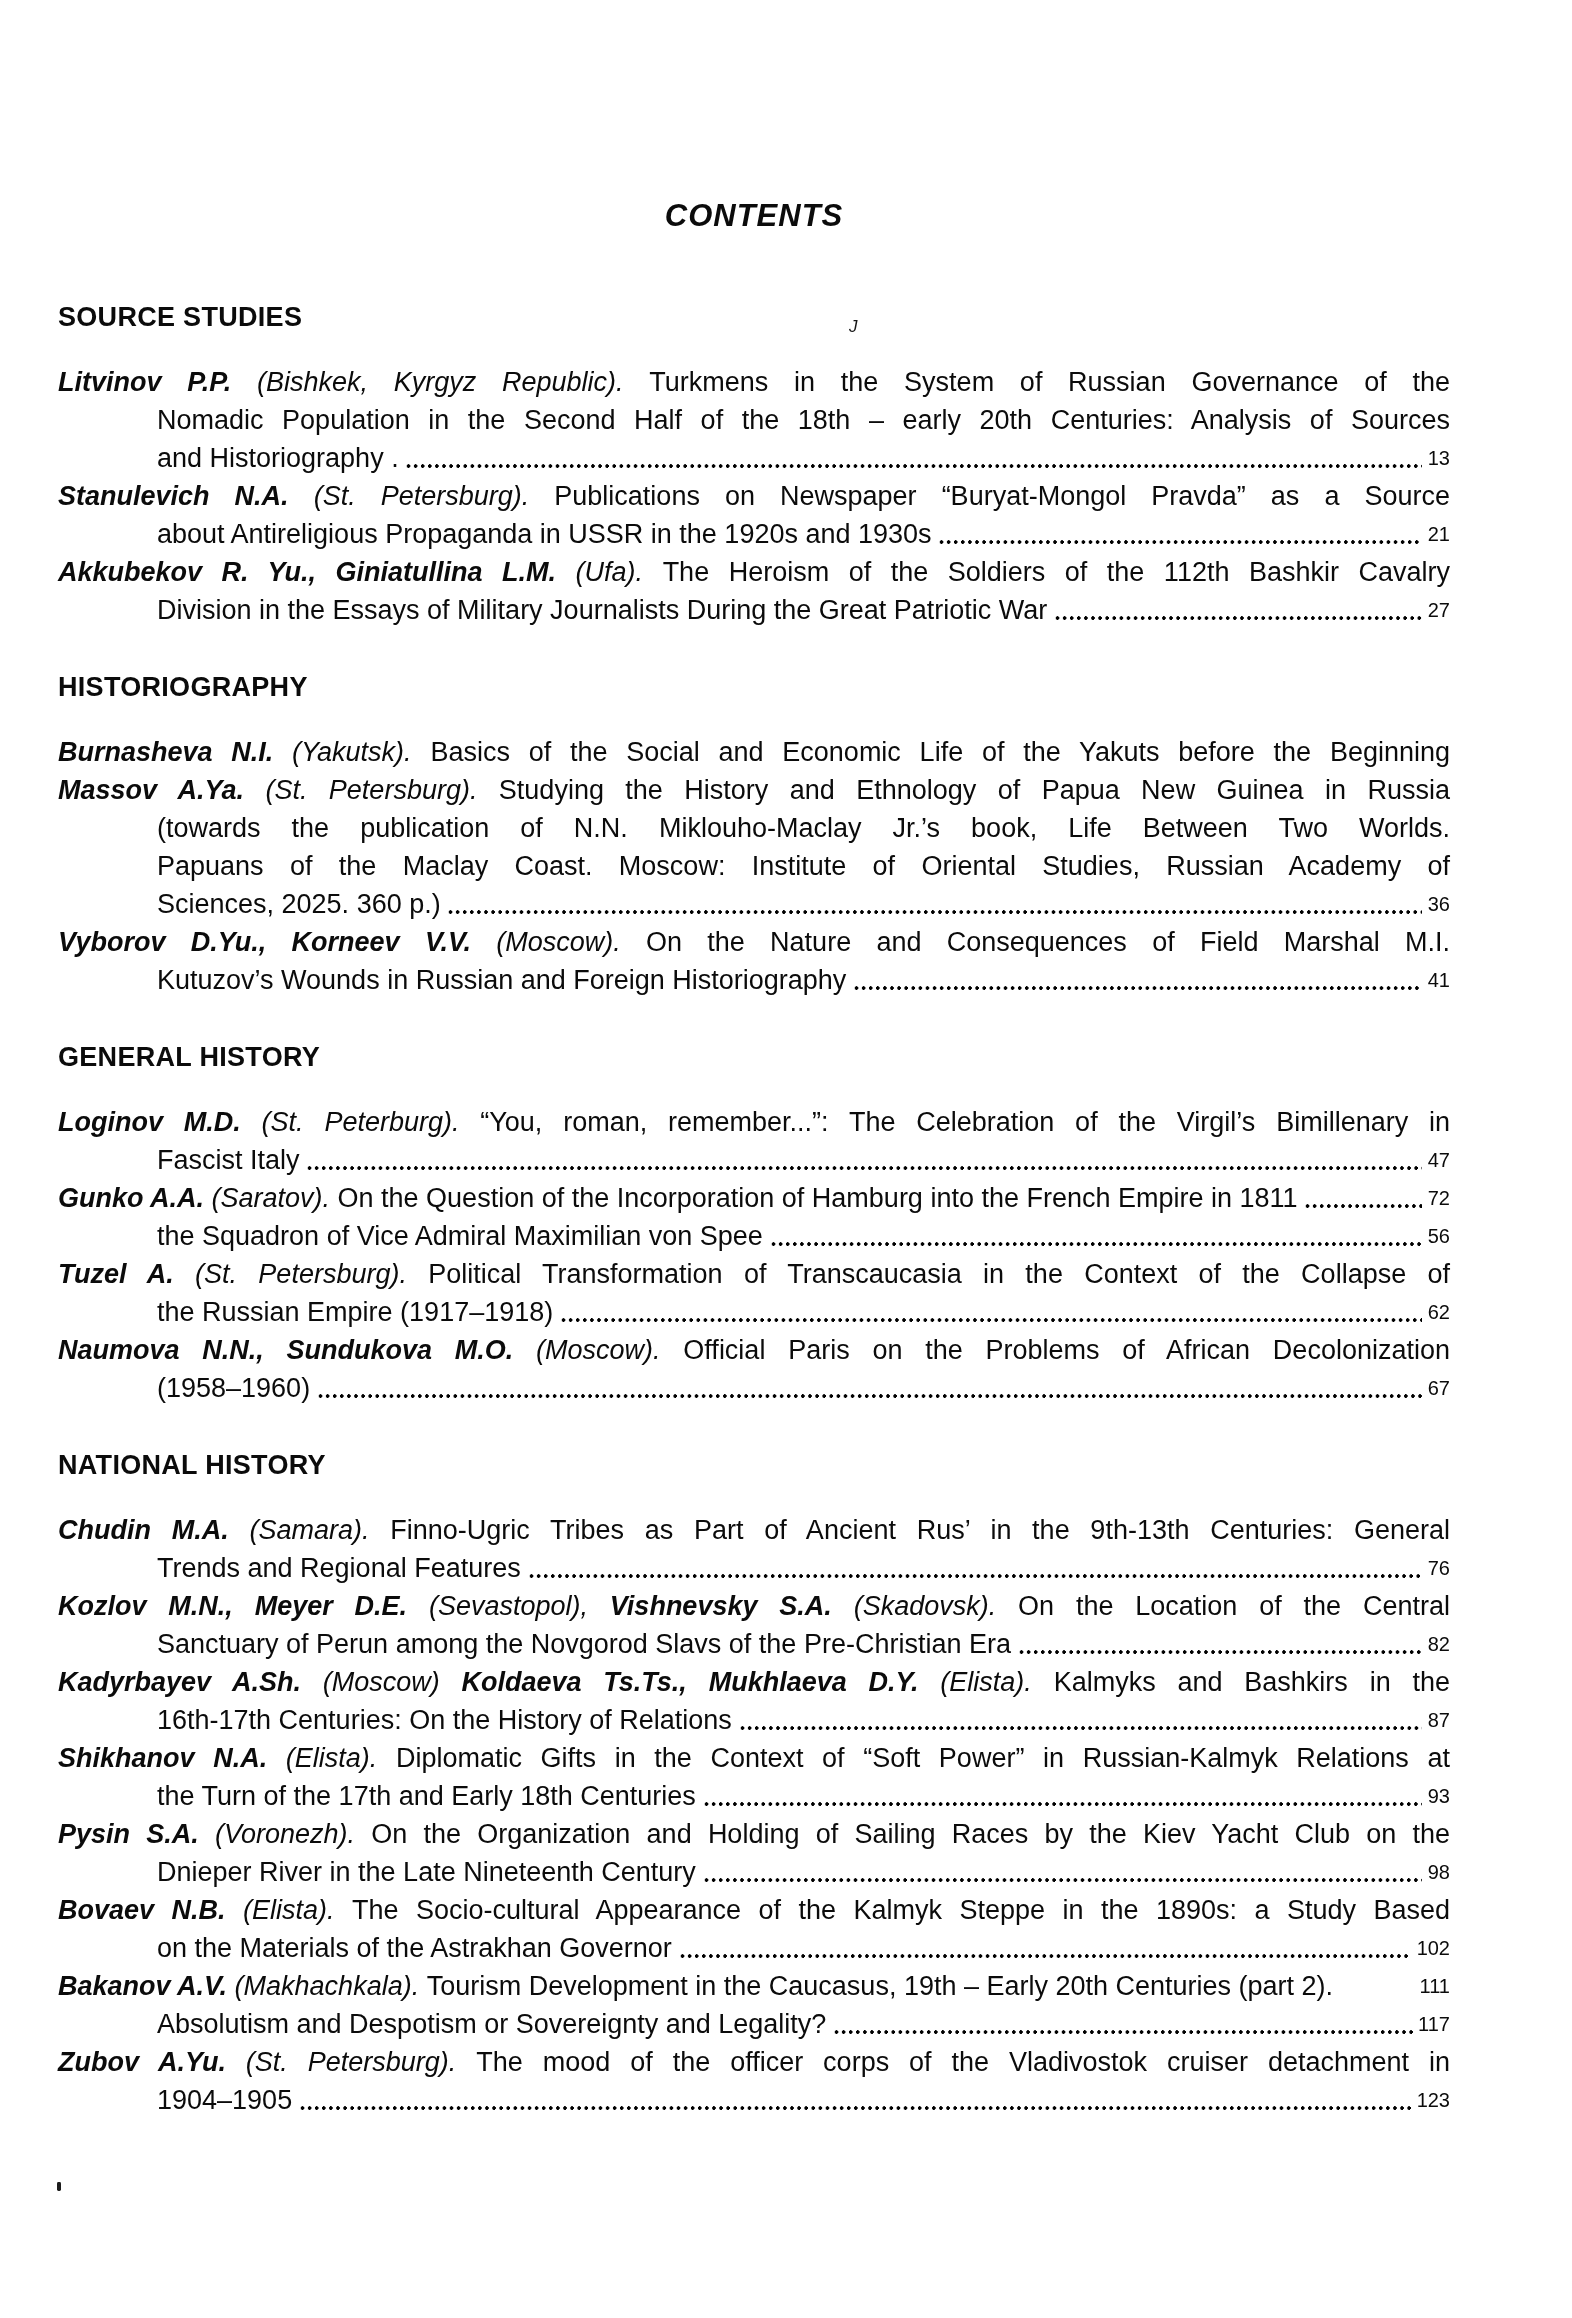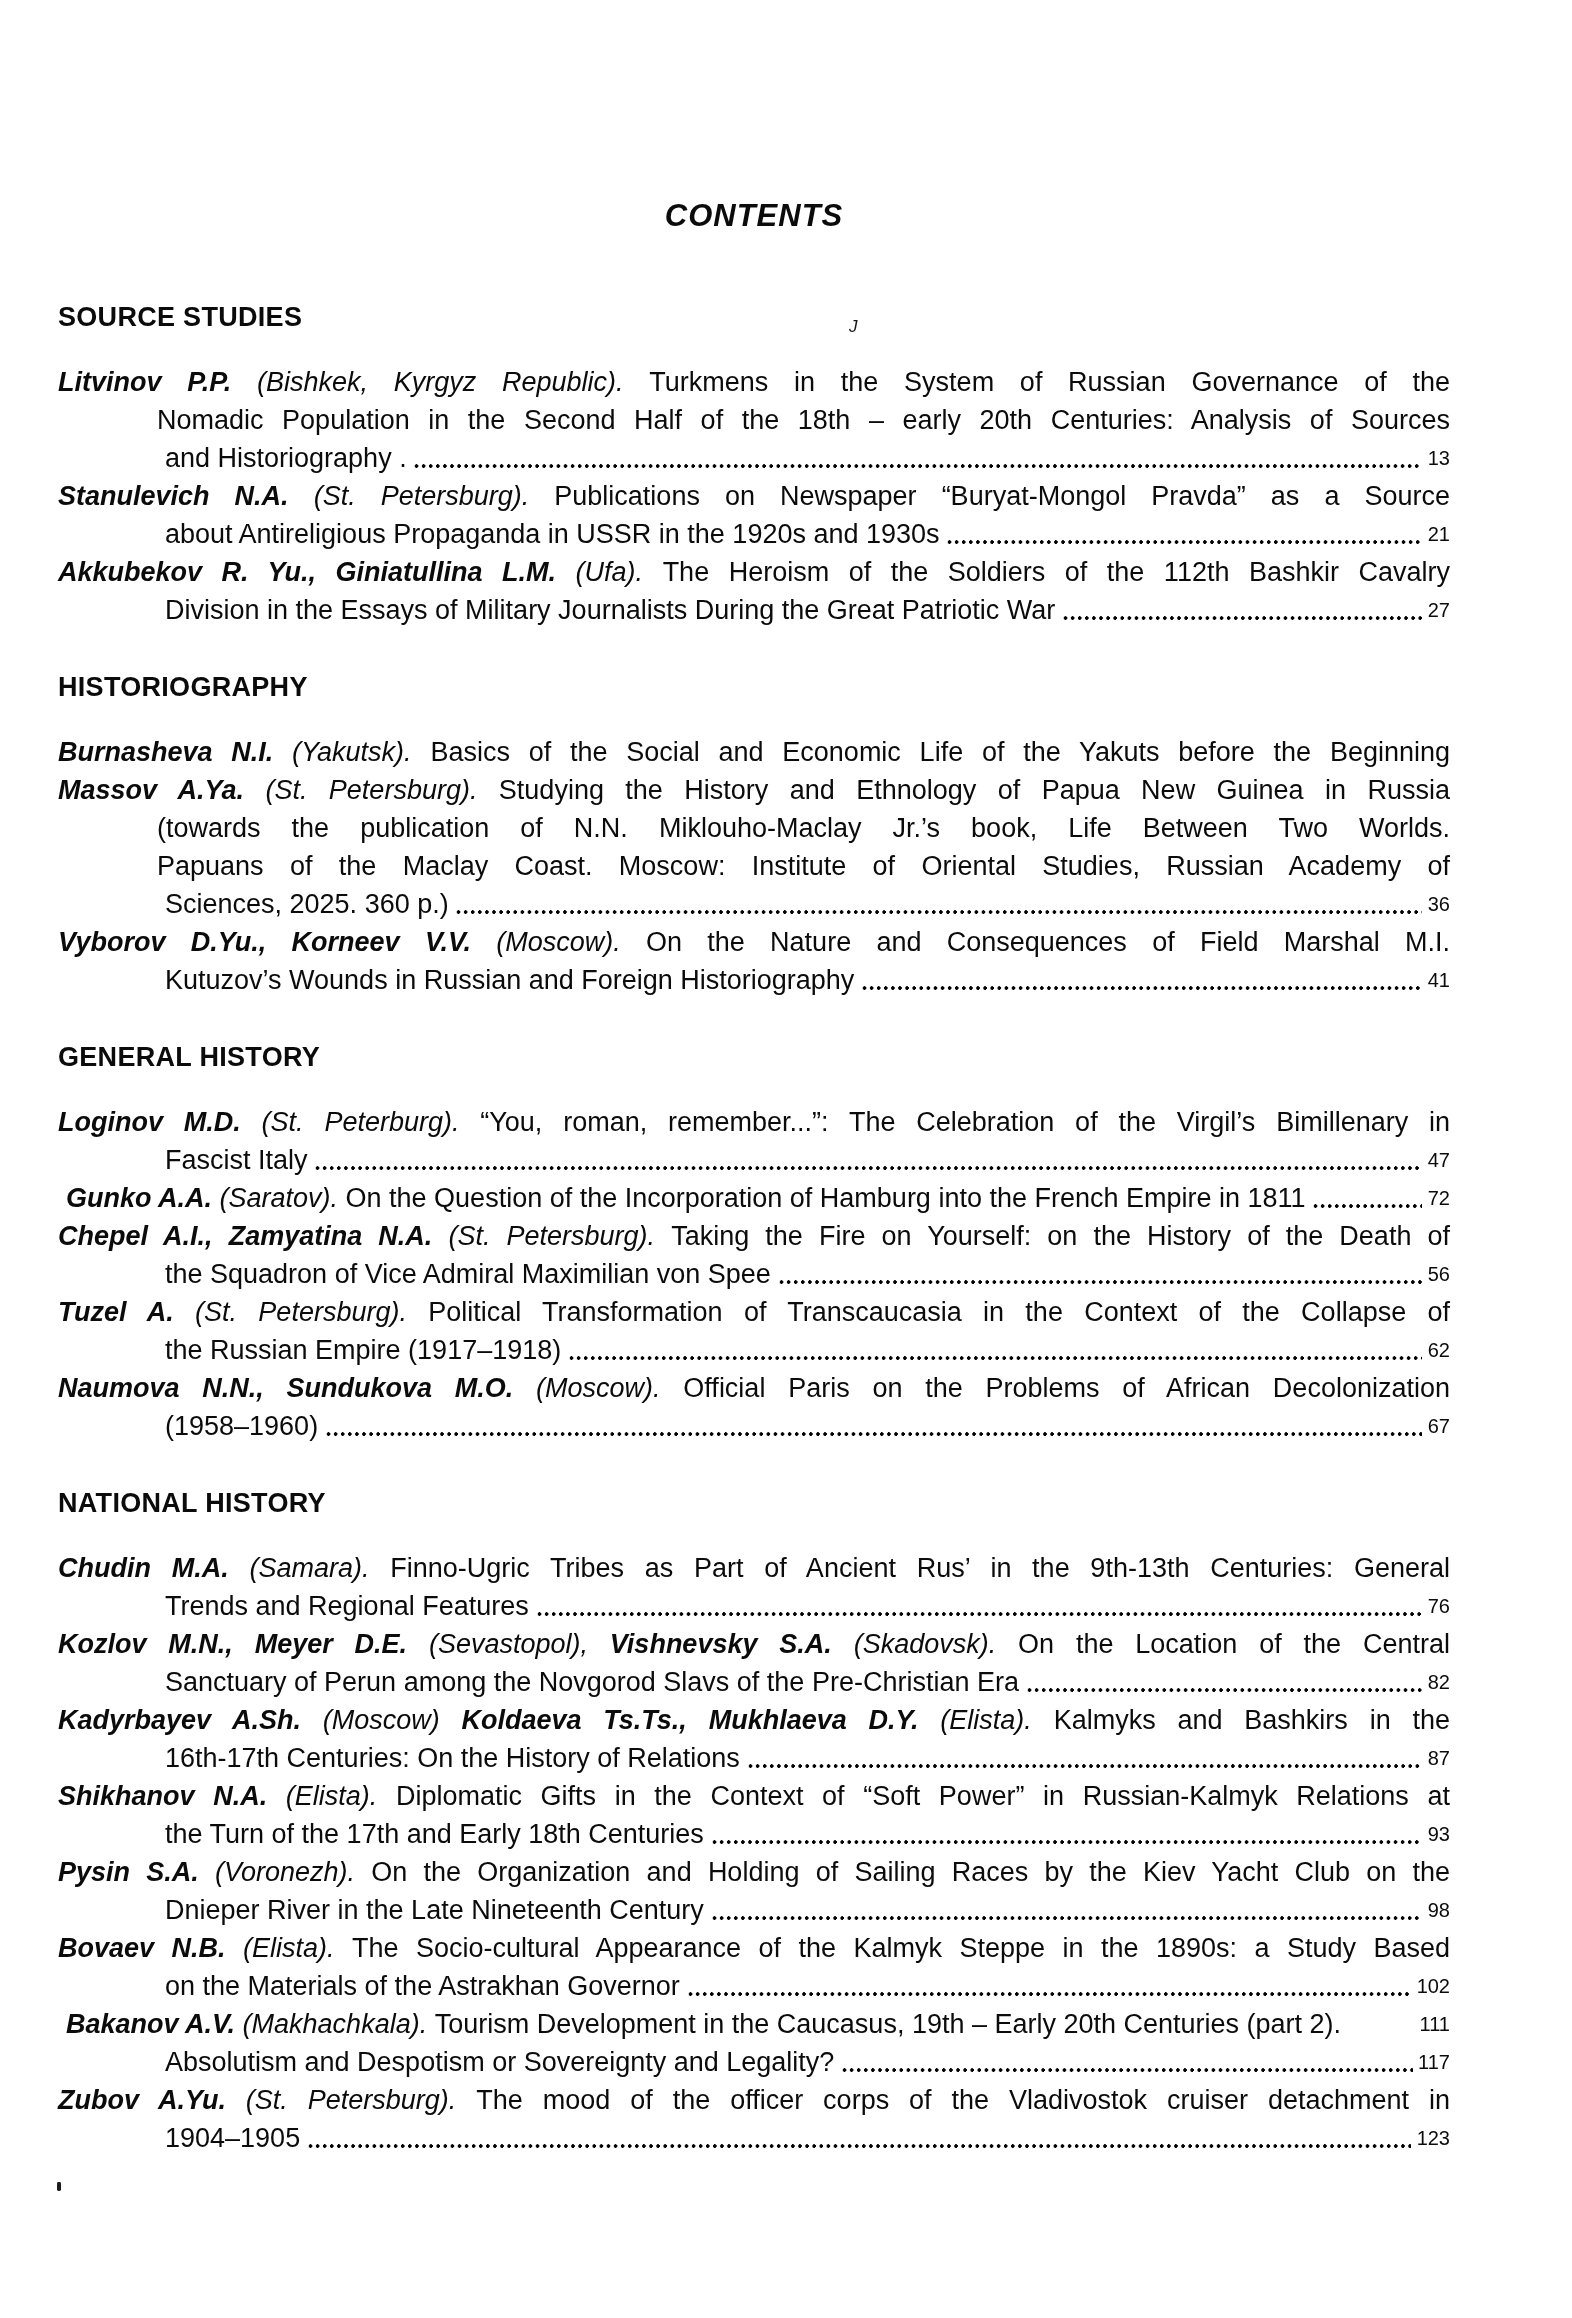--- a/index.html
+++ b/index.html
@@ -23,21 +23,21 @@
   .section-heading{
     font-size:27px;
     font-weight:bold;
     margin:43px 0 30px 0;
     letter-spacing:0.3px;
   }
   .entry{margin:0;}
   .line{font-size:27px;line-height:38px;}
   .just{text-align:justify;text-align-last:justify;}
   .cont{padding-left:99px;}
-  .last{display:flex;align-items:flex-end;margin-left:8px;}
+  .last{display:flex;align-items:flex-end;}
   .last .txt{white-space:nowrap;}
   .seg-bi{font-weight:bold;font-style:italic;}
   .seg-i{font-style:italic;}
   .dots{
     flex:1 1 auto;
     align-self:flex-end;
     height:8.1px;
     margin:0 5.4px 6.8px 6.8px;
     background-image:radial-gradient(circle at 3.4px 4.1px,#000 1.6px,transparent 2px);
     background-size:7.1px 8.1px;
@@ -115,21 +115,20 @@
           </div>
         </div>
         <div class="entry">
           <div class="line last">
             <span class="txt"><span class="seg-bi">Gunko A.A. </span><span class="seg-i">(Saratov). </span><span class="seg-r">On the Question of the Incorporation of Hamburg into the French Empire in 1811</span></span>
             <span class="dots"></span>
             <span class="pg">72</span>
           </div>
         </div>
         <div class="entry">
-          <div class="line just"><span class="seg-bi">Chepel A.I., Zamyatina N.A. </span><span class="seg-i">(St. Petersburg). </span><span class="seg-r">Taking the Fire on Yourself: on the History of the Death of</span></div>
           <div class="line last cont">
             <span class="txt"><span class="seg-r">the Squadron of Vice Admiral Maximilian von Spee</span></span>
             <span class="dots"></span>
             <span class="pg">56</span>
           </div>
         </div>
         <div class="entry">
           <div class="line just"><span class="seg-bi">Tuzel A. </span><span class="seg-i">(St. Petersburg). </span><span class="seg-r">Political Transformation of Transcaucasia in the Context of the Collapse of</span></div>
           <div class="line last cont">
             <span class="txt"><span class="seg-r">the Russian Empire (1917–1918)</span></span>

